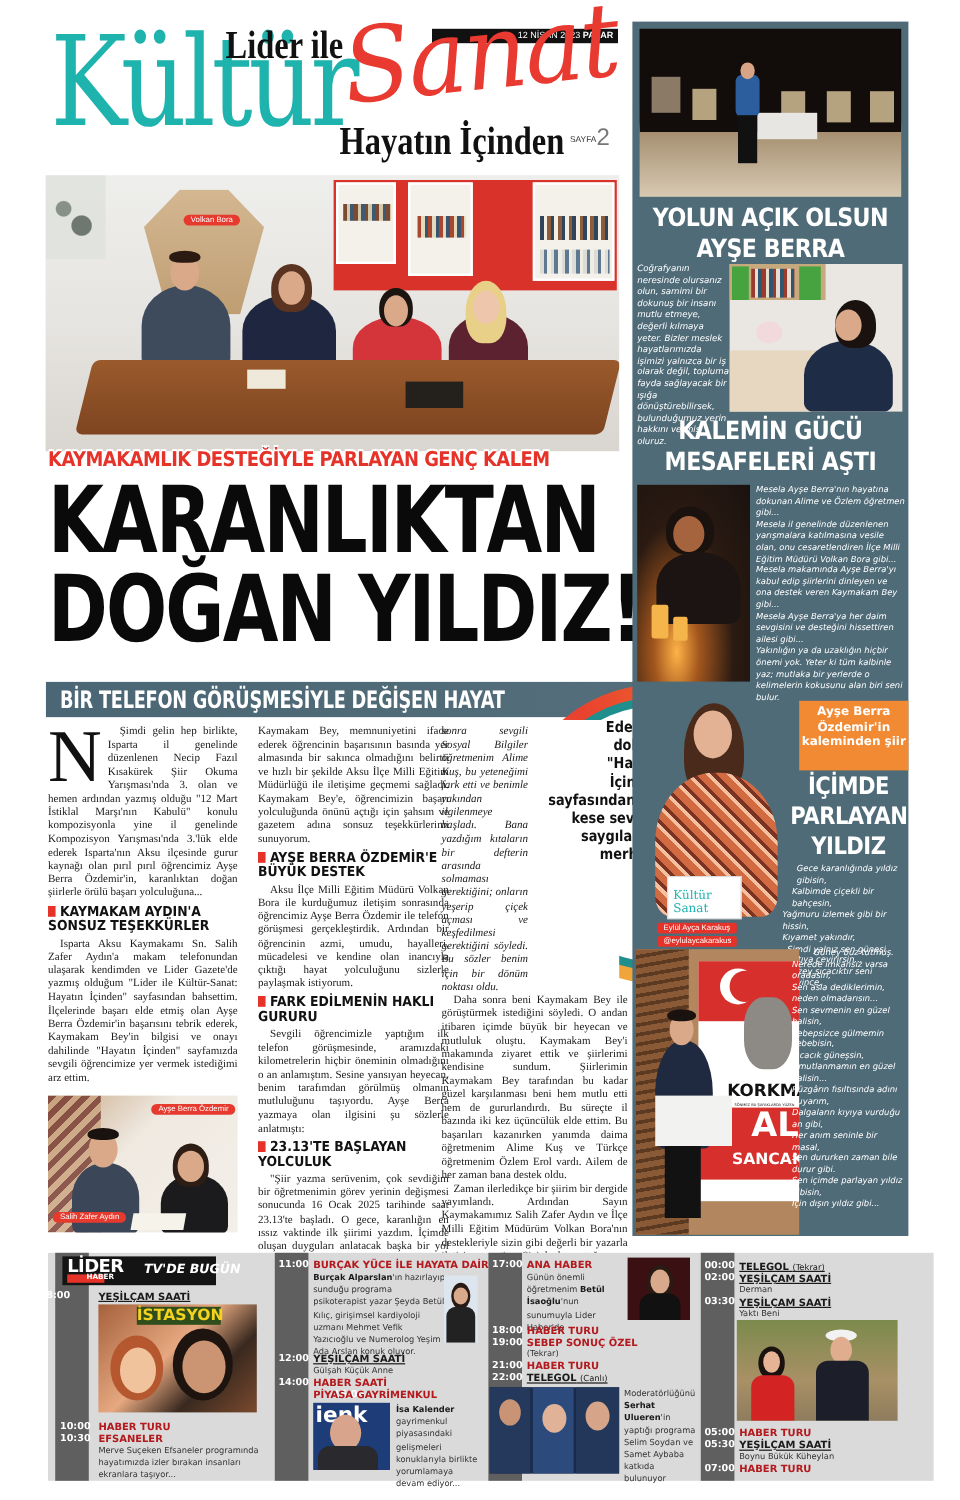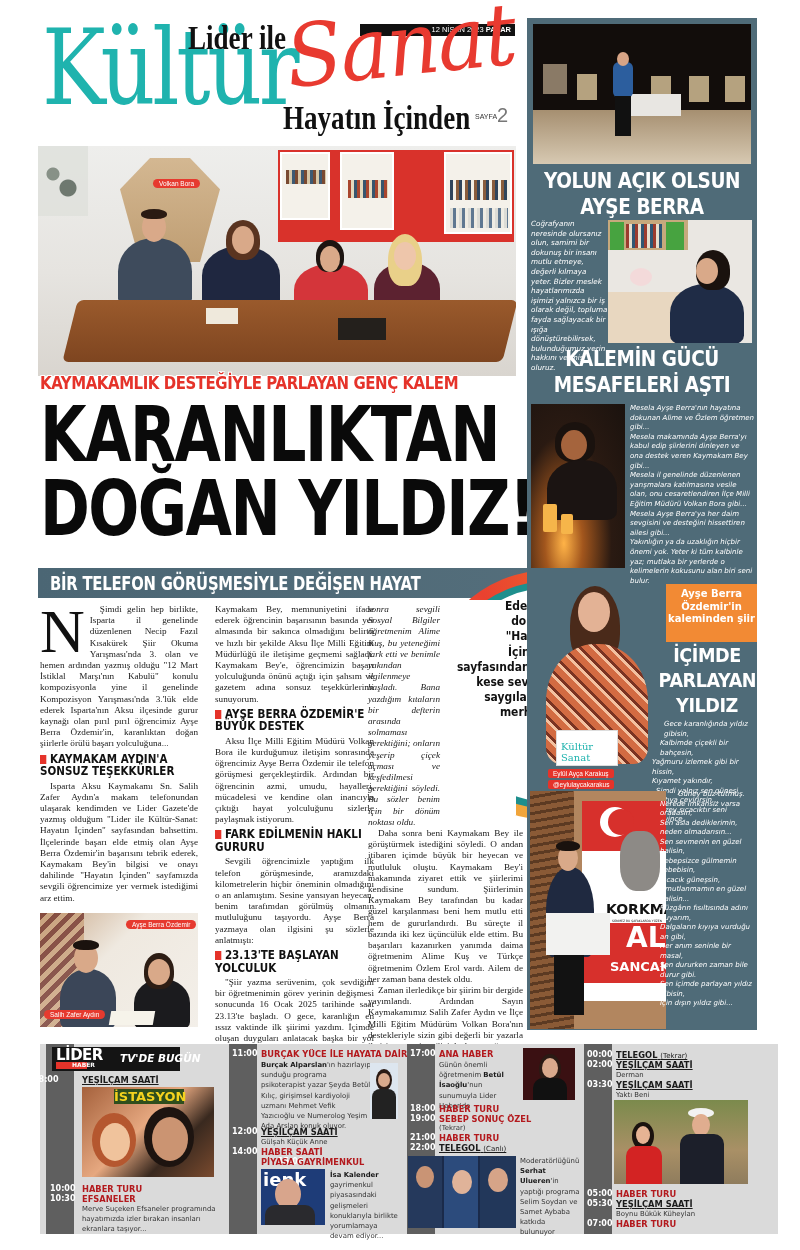--- a/index.html
+++ b/index.html
@@ -271,22 +271,22 @@
 </div>
 <div class="abs rs-photo-candle">
   <div class="mp-hair" style="left:24px;top:18px;width:40px;height:40px;background:#1a120e;"></div>
   <div class="mp-head" style="left:30px;top:26px;width:26px;height:30px;background:#a5643d;"></div>
   <div class="mp-person" style="left:16px;top:56px;width:70px;height:60px;background:#1b1412;"></div>
   <div class="rect" style="left:12px;top:100px;width:14px;height:28px;background:#f6b54a;border-radius:2px;"></div>
   <div class="rect" style="left:30px;top:110px;width:12px;height:20px;background:#f6b54a;border-radius:2px;"></div>
 </div>
 <div class="abs rs-text rs-t2">
   <div>Mesela Ayşe Berra'nın hayatına dokunan Alime ve Özlem öğretmen gibi...</div>
+  <div>Mesela il genelinde düzenlenen yarışmalara katılmasına vesile olan, onu cesaretlendiren İlçe Milli Eğitim Müdürü Volkan Bora gibi...</div>
   <div>Mesela makamında Ayşe Berra'yı kabul edip şiirlerini dinleyen ve ona destek veren Kaymakam Bey gibi...</div>
-  <div>Mesela il genelinde düzenlenen yarışmalara katılmasına vesile olan, onu cesaretlendiren İlçe Milli Eğitim Müdürü Volkan Bora gibi...</div>
   <div>Mesela Ayşe Berra'ya her daim sevgisini ve desteğini hissettiren ailesi gibi...</div>
   <div>Yakınlığın ya da uzaklığın hiçbir önemi yok. Yeter ki tüm kalbinle yaz; mutlaka bir yerlerde o kelimelerin kokusunu alan biri seni bulur.</div>
 </div>
 
 <div class="abs author-photo">
   <div class="mp-hair" style="left:30px;top:8px;width:50px;height:80px;background:#4a2a1a;"></div>
   <div class="mp-head" style="left:38px;top:14px;width:32px;height:40px;background:#e3b295;"></div>
   <div class="mp-person" style="left:6px;top:66px;width:102px;height:120px;background:repeating-linear-gradient(45deg,#d36b42 0 6px,#f3c1a0 6px 9px,#7a3322 9px 12px);"></div>
 </div>
 <div class="abs author-cardbox">

